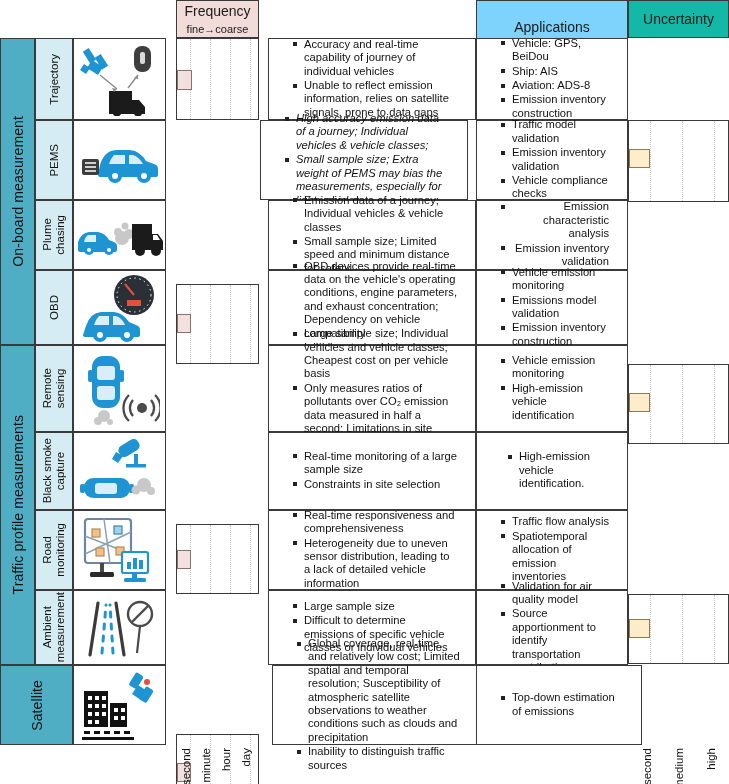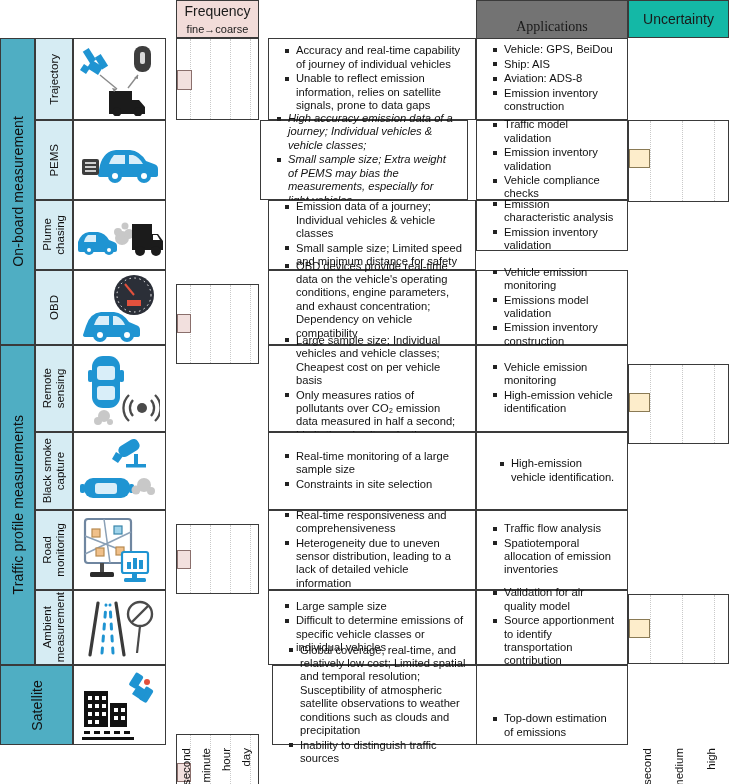--- a/index.html
+++ b/index.html
@@ -25,21 +25,21 @@
   
   .iconcell{border:1.3px solid #3a3a3a;background:#fff;display:flex;align-items:center;justify-content:center;overflow:hidden;}
 
   
   .freq{border:1.3px solid #3a3a3a;background:#fff;position:relative;overflow:hidden;}
   .gl{position:absolute;top:0;bottom:0;width:1px;border-left:1px dotted #c9c9c9;}
   .bar-f{position:absolute;background:#F2E0DE;border:1px solid #8a6f6c;box-sizing:border-box;}
 
   
   .txtcell{border:1.3px solid #3a3a3a;background:#fff;display:flex;align-items:center;}
-  .txtcell ul{margin:4px;padding:0 6px 0 12px;list-style:none;}
+  .txtcell ul{margin:12px;padding:0 6px 0 12px;list-style:none;}
   .txtcell li{position:relative;font-size:11.2px;line-height:13.4px;padding-left:11px;margin:0 0 1px 0;color:#111;}
   .txtcell li:before{content:"";position:absolute;left:0;top:4.6px;width:4px;height:4px;background:#222;}
 
   
   .unc{border:1.3px solid #3a3a3a;background:#fff;position:relative;overflow:hidden;}
   .bar-u{position:absolute;background:#FDEDCB;border:1px solid #8a7a55;box-sizing:border-box;}
 
   
   .ticks{position:absolute;}
   .tick{position:absolute;writing-mode:vertical-rl;transform:rotate(180deg);font-size:11.5px;color:#111;white-space:nowrap;}
@@ -52,21 +52,21 @@
 
   <div class="abs hdr" style="left:176px;top:0;width:83px;height:38px;background:#F2DCD9;">
     <div class="t1">Frequency</div>
     <div class="t2">fine→coarse</div>
   </div>
 
   <div class="abs hdr" style="left:268px;top:0;width:208px;height:38px;background:#EBE7EF;margin-top:40px;">
     <div class="t1">Advantages &amp; Disadvantages</div>
   </div>
 
-  <div class="abs hdr" style="left:476px;top:0;width:152px;height:53px;background:#737373;font-family:Liberation Serif, serif;">
+  <div class="abs hdr" style="left:476px;top:0;width:152px;height:53px;background:#7dd3fc;">
     <div class="t1">Applications</div>
   </div>
 
   <div class="abs hdr" style="left:628px;top:0;width:101px;height:38px;background:#14b8a6;">
     <div class="t1">Uncertainty</div>
   </div>
 
   <div class="abs grp" style="left:0;top:38px;width:35px;height:307px;">
     <span>On-board measurement</span>
   </div>
@@ -216,21 +216,21 @@
       <div class="gl" style="left:53px;"></div>
       <div class="gl" style="left:73px;"></div>
     <div class="bar-f" style="left:0px;width:14px;top:25px;height:19px;"></div>
   </div>
   <div class="abs txtcell" style="left:268px;top:200px;width:208px;height:70px;">
     <ul>
       <li>Emission data of a journey; Individual vehicles &amp; vehicle classes</li>
       <li>Small sample size; Limited speed and minimum distance for safety</li>
     </ul>
   </div>
-  <div class="abs txtcell" style="left:476px;top:200px;width:152px;height:51px;">
+  <div class="abs txtcell" style="left:476px;top:200px;width:152px;height:70px;text-align:right;">
     <ul>
       <li>Emission characteristic analysis</li>
       <li>Emission inventory validation</li>
     </ul>
   </div>
   <div class="abs unc" style="left:628px;top:200px;width:101px;height:70px;">
     <div class="gl" style="left:21px;"></div>
       <div class="gl" style="left:53px;"></div>
       <div class="gl" style="left:85px;"></div>
     <div class="bar-u" style="left:0px;width:21px;top:24px;height:19px;"></div>
@@ -472,21 +472,21 @@
       </g>
     </svg>
   </div>
 
   <div class="abs txtcell" style="left:272px;top:665px;width:208px;height:80px;">
     <ul>
       <li>Global coverage, real-time, and relatively low cost; Limited spatial and temporal resolution; Susceptibility of atmospheric satellite observations to weather conditions such as clouds and precipitation</li>
       <li>Inability to distinguish traffic sources</li>
     </ul>
   </div>
-  <div class="abs txtcell" style="left:476px;top:665px;width:152px;height:80px;align-items:flex-end;">
+  <div class="abs txtcell" style="left:476px;top:665px;width:166px;height:80px;">
     <ul>
       <li>Top-down estimation of emissions</li>
     </ul>
   </div>
 
   <div class="ticks" style="left:176px;top:748px;width:83px;height:36px;">
     <div class="tick" style="left:4px;top:0;">second</div>
     <div class="tick" style="left:24px;top:0;">minute</div>
     <div class="tick" style="left:44px;top:0;">hour</div>
     <div class="tick" style="left:64px;top:0;">day</div>

